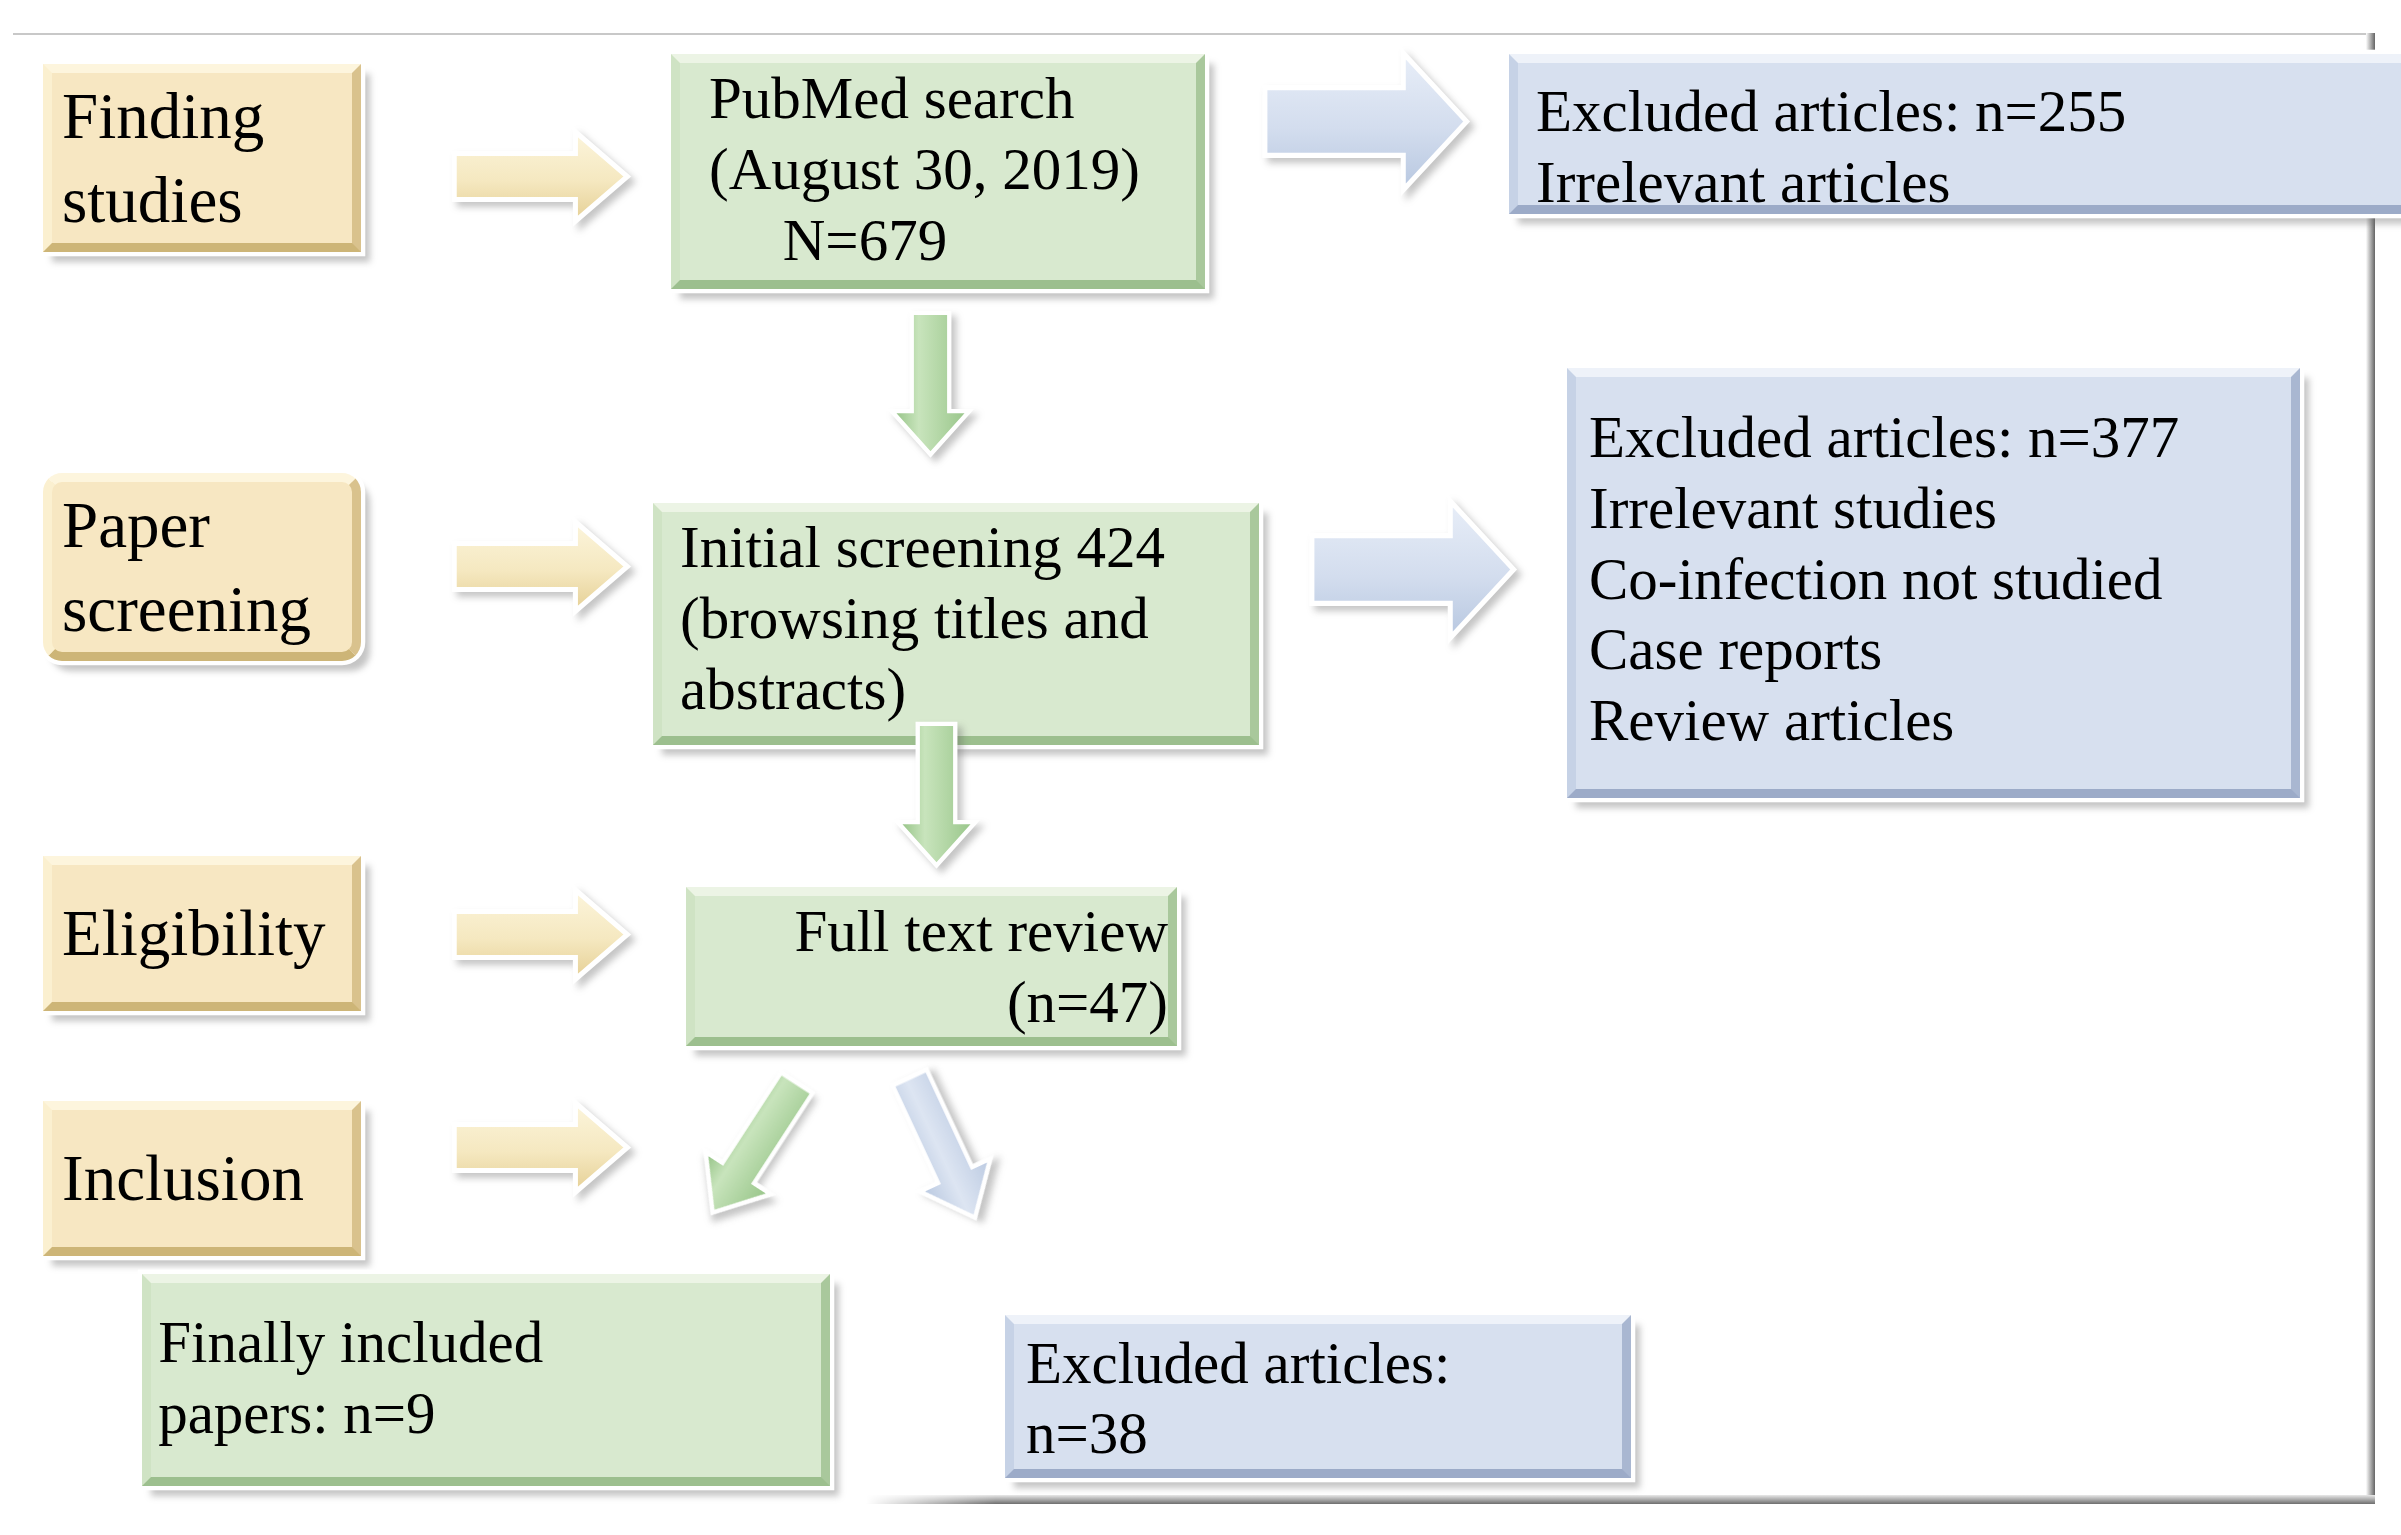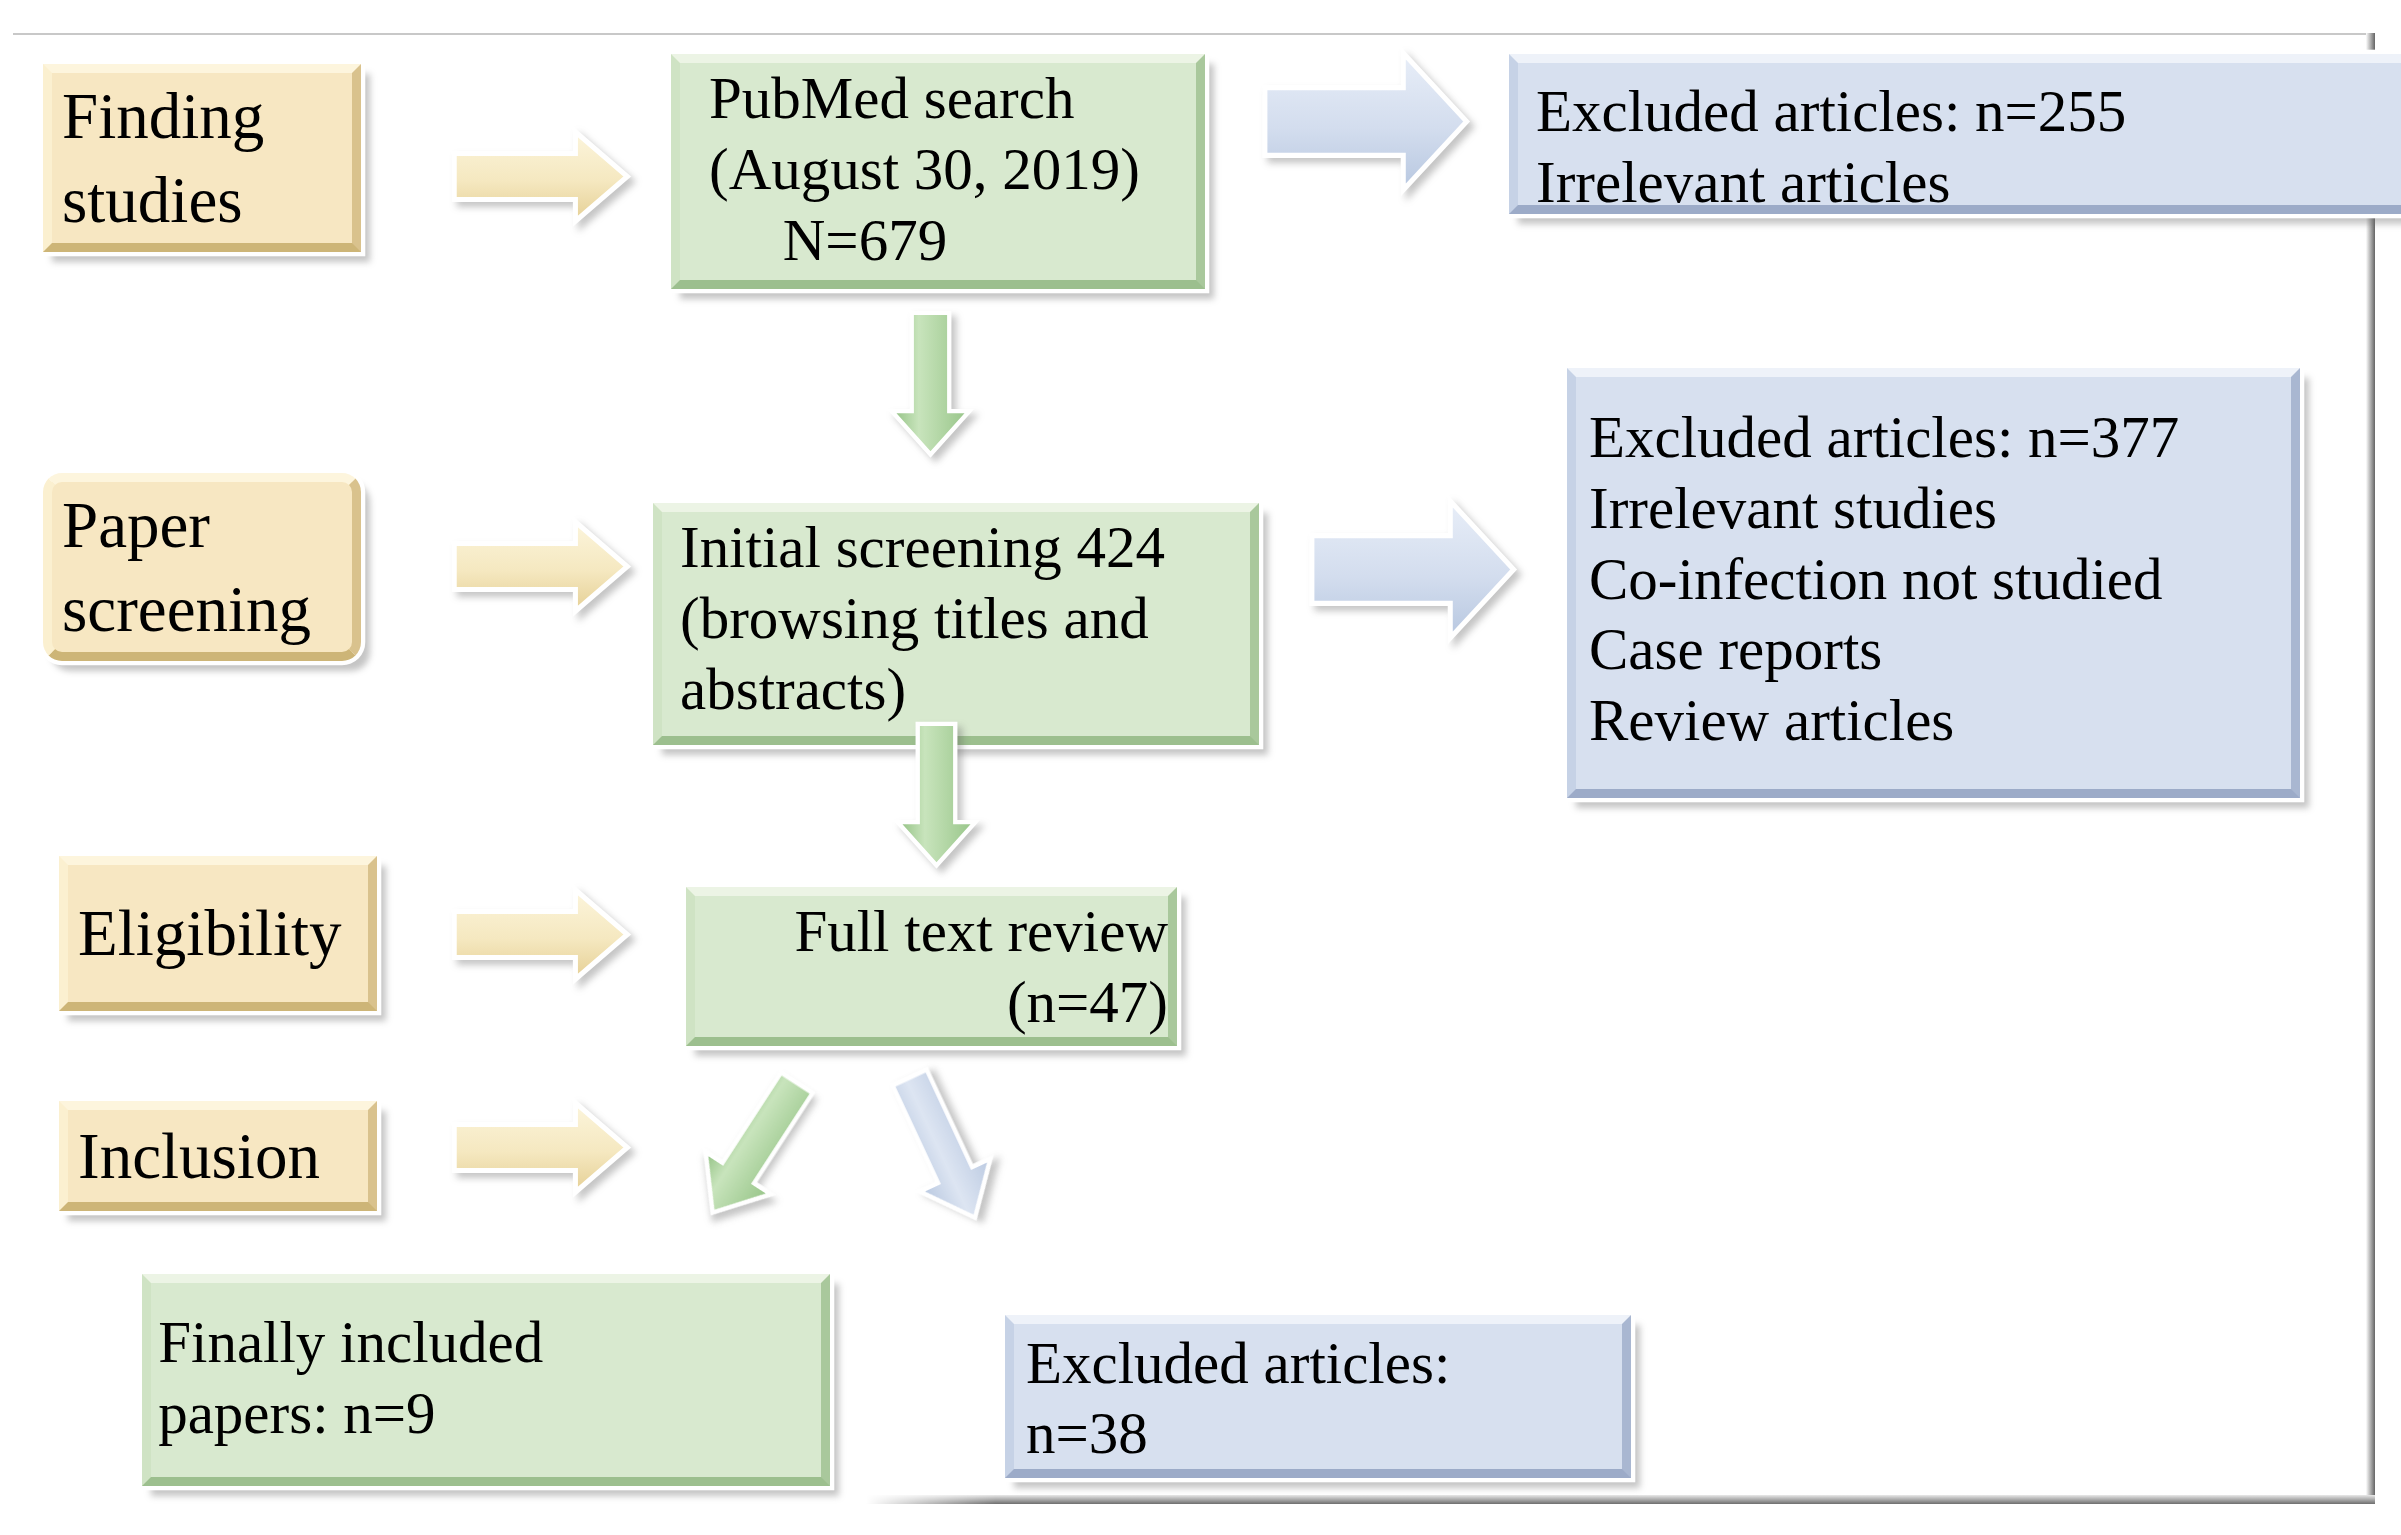--- a/index.html
+++ b/index.html
@@ -70,22 +70,22 @@
   </svg>
 
   <div id="frame-top" class="frameline"></div>
   <div id="frame-right" class="frameline"></div>
   <div id="frame-bottom" class="frameline"></div>
 
   <div class="box stage" style="left:43px;top:64px;width:318px;height:188px;">Finding
 studies</div>
   <div class="box stage" style="left:43px;top:473px;width:318px;height:188px;border-radius:19px;">Paper
 screening</div>
-  <div class="box stage" style="left:43px;top:856px;width:318px;height:155px;margin-left:16px;">Eligibility</div>
-  <div class="box stage" style="left:43px;top:1101px;width:318px;height:110px;margin-left:16px;">Inclusion</div>
+  <div class="box stage" style="left:43px;top:856px;width:318px;height:155px;">Eligibility</div>
+  <div class="box stage" style="left:43px;top:1101px;width:318px;height:155px;">Inclusion</div>
 
   <div class="arrow" style="left:451px;top:126px;width:181px;height:101px;">
     <svg viewBox="0 0 250 140">
         <polygon points="4,38 172,38 172,8 244,70 172,132 172,102 4,102" fill="url(#gradYellow)" stroke="#ffffff" stroke-width="7"></polygon>
       </svg>
   </div>
   <div class="arrow" style="left:451px;top:516px;width:181px;height:101px;">
     <svg viewBox="0 0 250 140">
         <polygon points="4,38 172,38 172,8 244,70 172,132 172,102 4,102" fill="url(#gradYellow)" stroke="#ffffff" stroke-width="7"></polygon>
       </svg>

